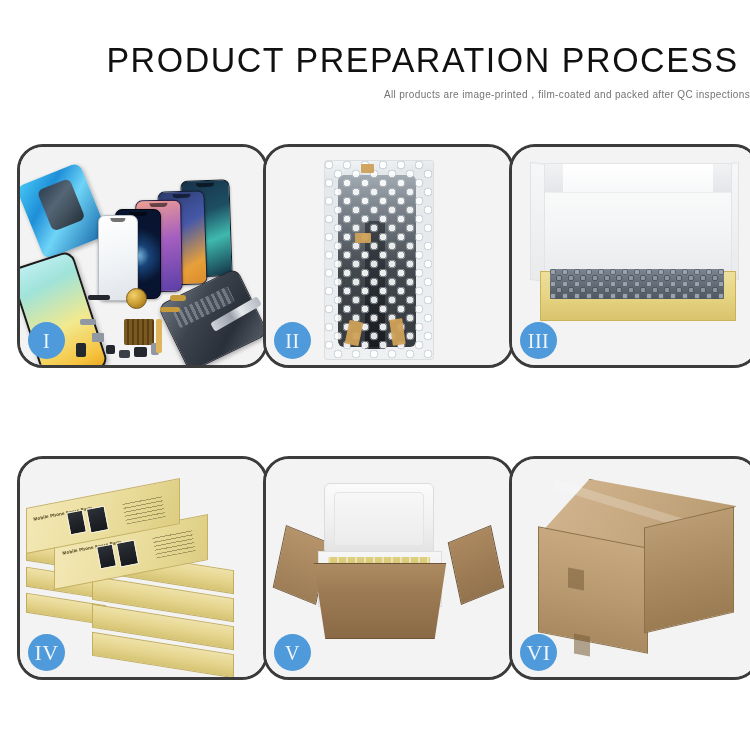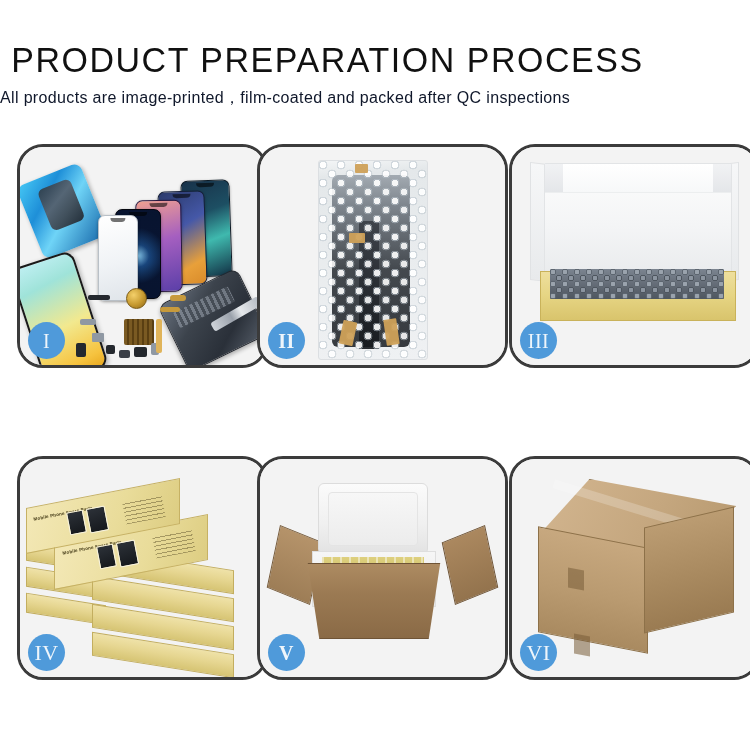--- a/index.html
+++ b/index.html
@@ -13,41 +13,41 @@
     font-family: "Liberation Sans", sans-serif;
     overflow: hidden;
     position: relative;
   }
 
   
   .header {
     position: absolute;
     left: 0; top: 0;
     width: 750px;
-    text-align: left;
+    text-align: right;
   }
   .title {
     margin: 0;
     padding-top: 40px;
     font-size: 35px;
     font-weight: 500;
     letter-spacing: 1.6px;
     color: #111111;
     line-height: 1.12;
     font-family: "Liberation Sans", sans-serif;
     transform: scaleX(0.97);
     white-space: nowrap;
   }
   .subtitle {
     margin: 0;
     padding-top: 9px;
-    font-size: 16px;
+    font-size: 10px;
     font-weight: 400;
     letter-spacing: 0.35px;
-    color: #0f172a;
+    color: #737373;
     white-space: nowrap;
     font-family: "Liberation Sans", sans-serif;
   }
 
   
   .grid {
     position: absolute;
     left: 17px;
     top: 144px;
     width: 719px;
@@ -62,21 +62,21 @@
     background: #f2f2f2;
     box-sizing: border-box;
     overflow: hidden;
   }
   .panel .photo {
     position: absolute;
     inset: 0;
     background: #f3f3f3;
   }
   .p-c0 { left: 0px; }
-  .p-c1 { left: 240px; font-weight: bold; }
+  .p-c1 { left: 246px; }
   .p-c2 { left: 492px; }
   .p-r0 { top: 0px; }
   .p-r1 { top: 312px; }
 
   
   .badge {
     position: absolute;
     left: 8px;
     bottom: 6px;
     width: 37px;

